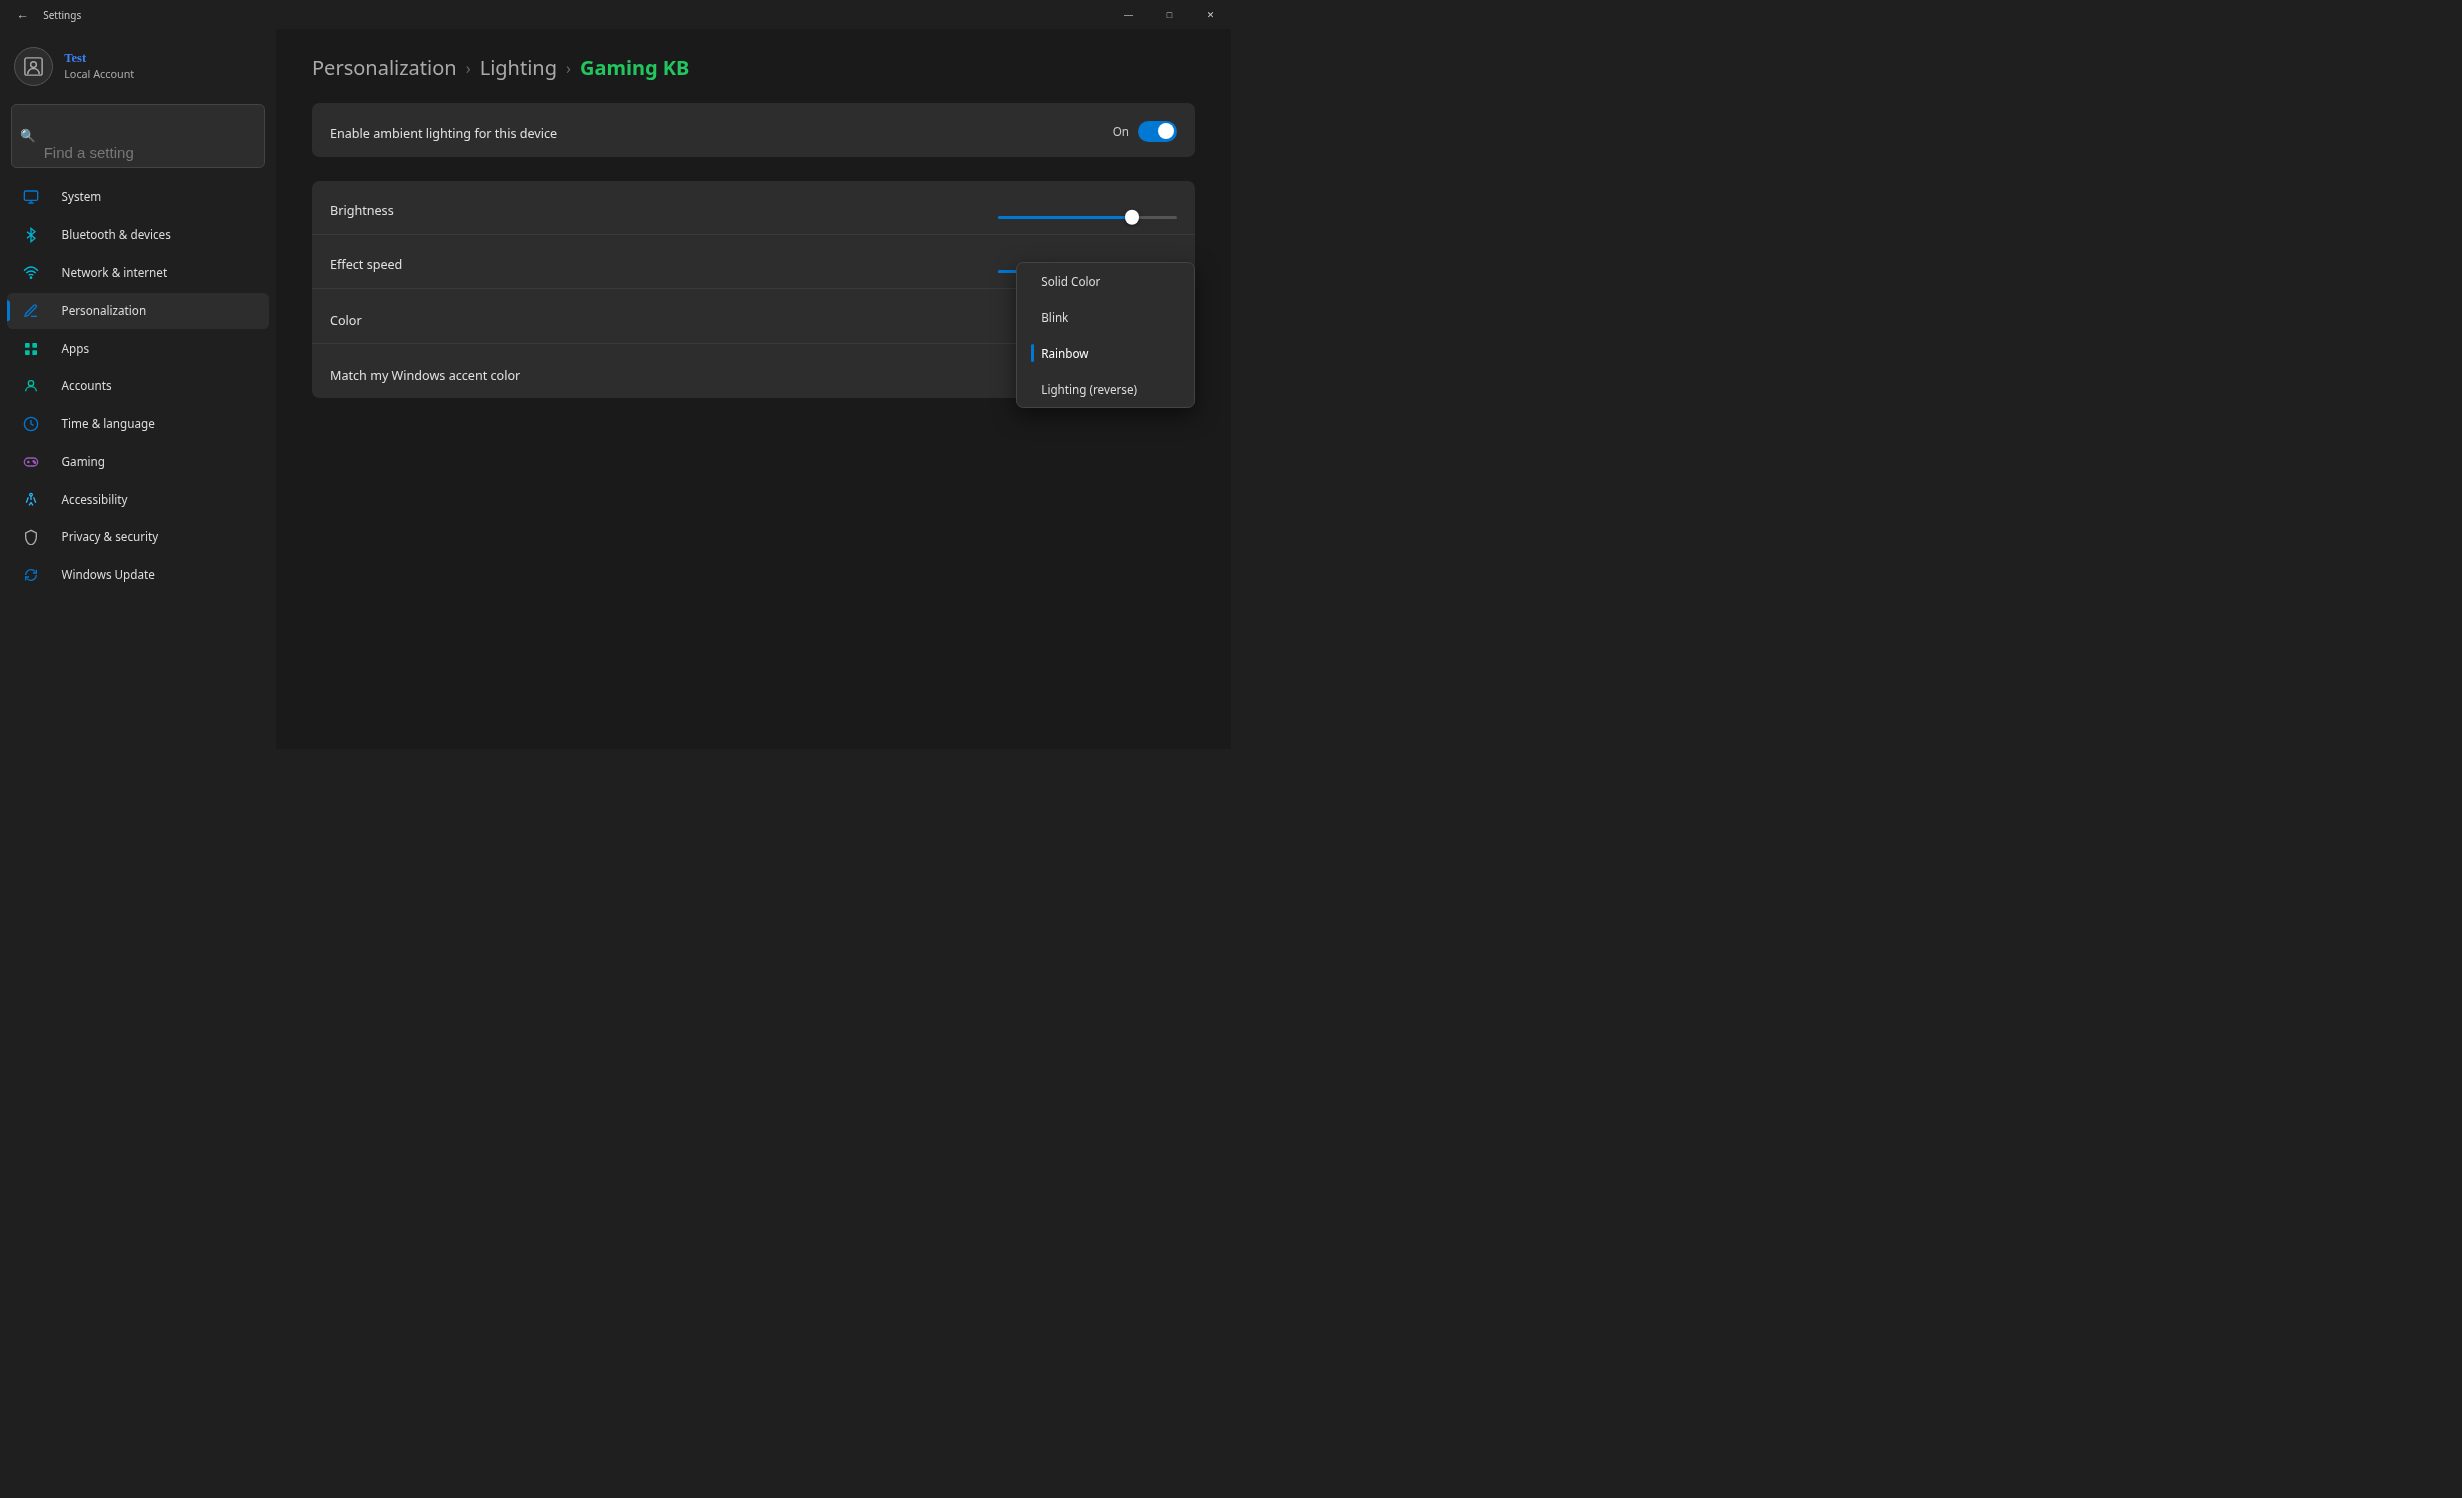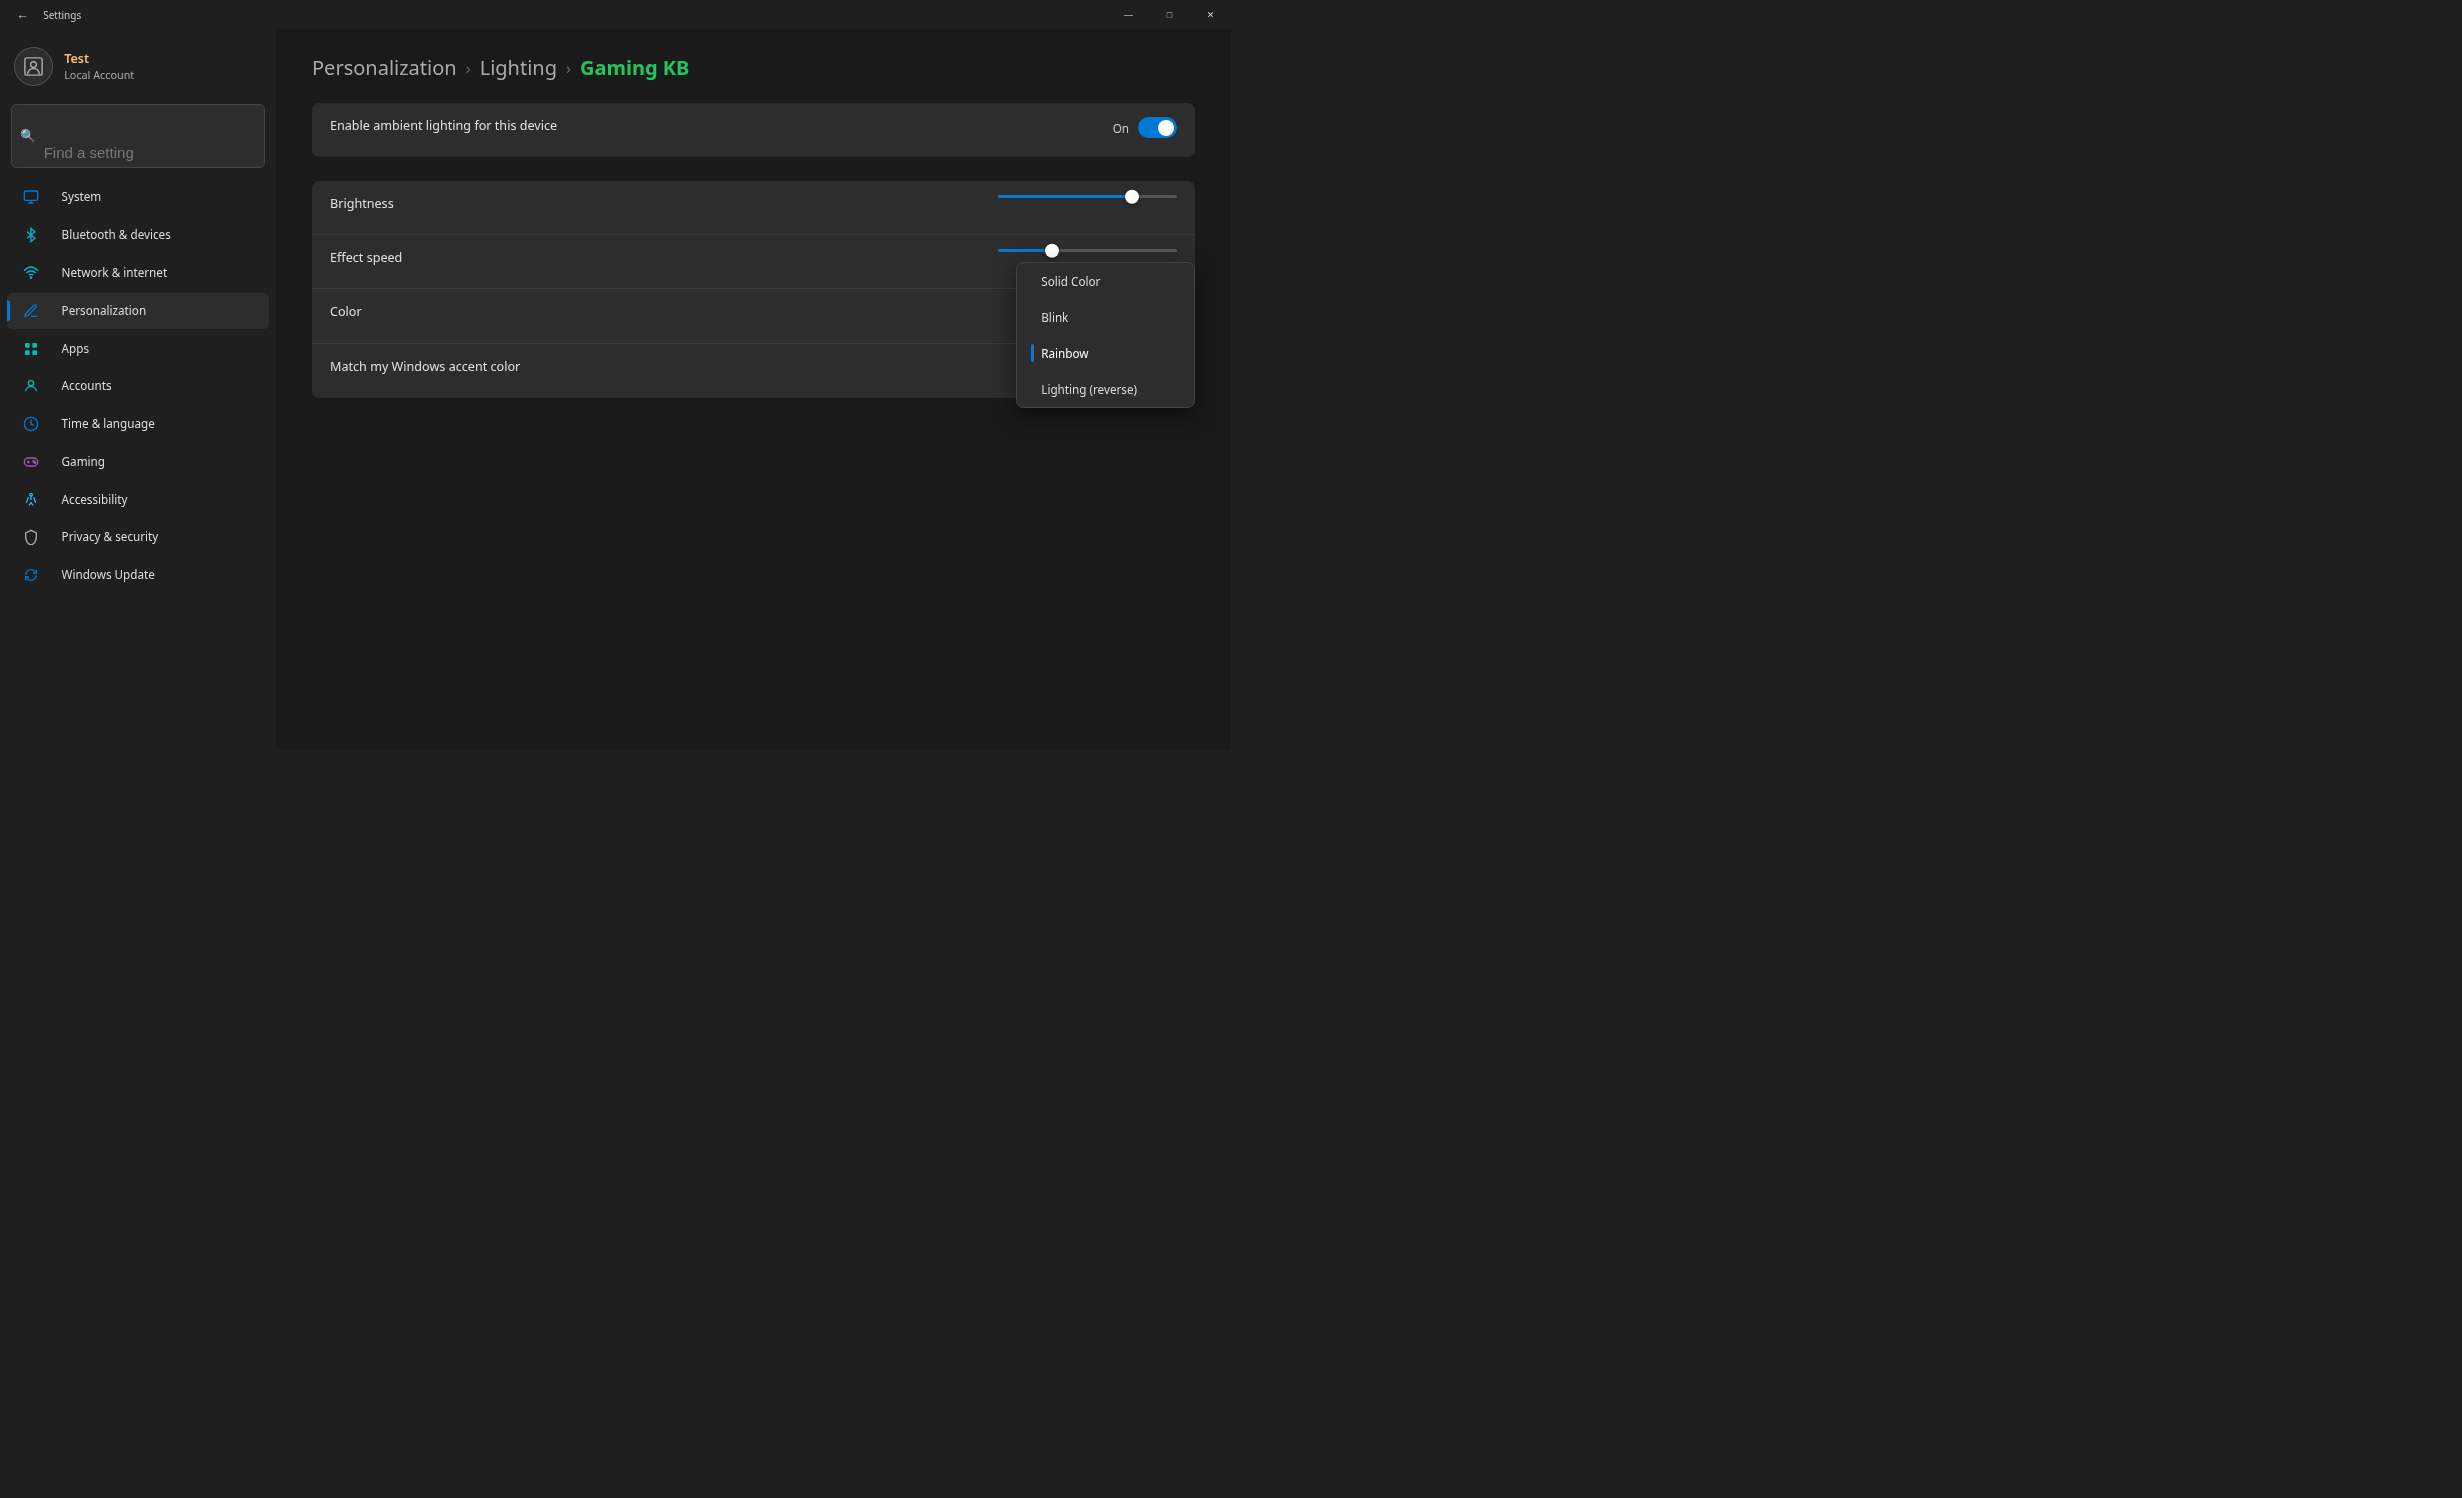--- a/index.html
+++ b/index.html
@@ -82,21 +82,21 @@
       background: #2d2d2d;
       border-radius: 50%;
       display: flex;
       align-items: center;
       justify-content: center;
       border: 1.8px solid #555;
       flex-shrink: 0;
     }
     .user-avatar svg { color: #aaa; }
     .user-info { display: flex; flex-direction: column; }
-    .user-name { font-size: 12.6px; font-weight: 600; color: #fdba74; }
+    .user-name { font-size: 12.6px; font-weight: 600; color: #3b82f6; font-family: Liberation Serif, serif; }
     .user-type { font-size: 10.8px; color: #aaa; }
 
     
     .search-container {
       padding: 3.6px 10.8px 10.8px 10.8px;
     }
     .search-box {
       background: #2d2d2d;
       border: 0.9px solid #444;
       border-radius: 5.4px;
@@ -183,21 +183,21 @@
     }
 
     
     .settings-card {
       background: #2d2d2d;
       border-radius: 7.2px;
       margin-bottom: 3.6px;
     }
     .settings-row {
       display: flex;
-      align-items: flex-start;
+      align-items: flex-end;
       justify-content: space-between;
       padding: 14.4px 18px;
       border-bottom: 0.9px solid #3a3a3a;
       min-height: 54px;
       gap: 18px;
     }
     .settings-row:last-child { border-bottom: none; }
     .settings-row-label {
       font-size: 12.6px;
       color: #e0e0e0;

